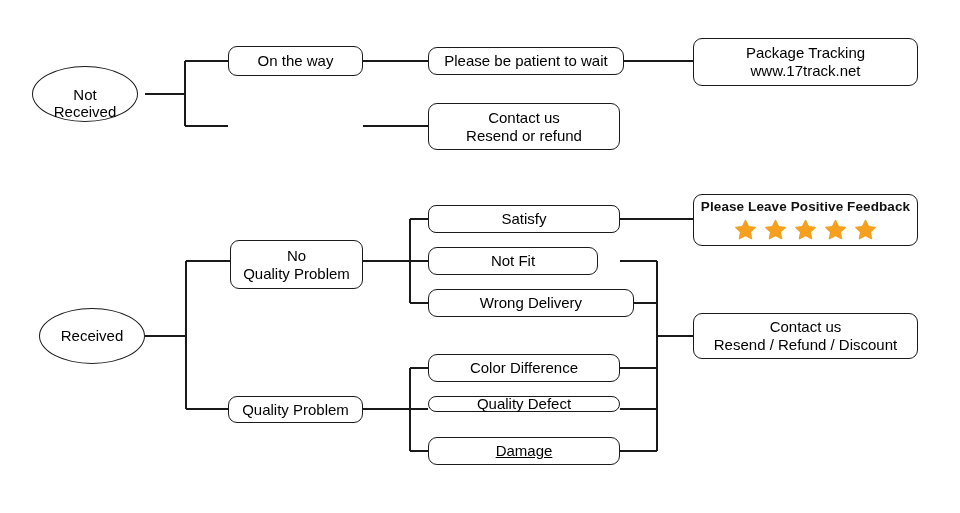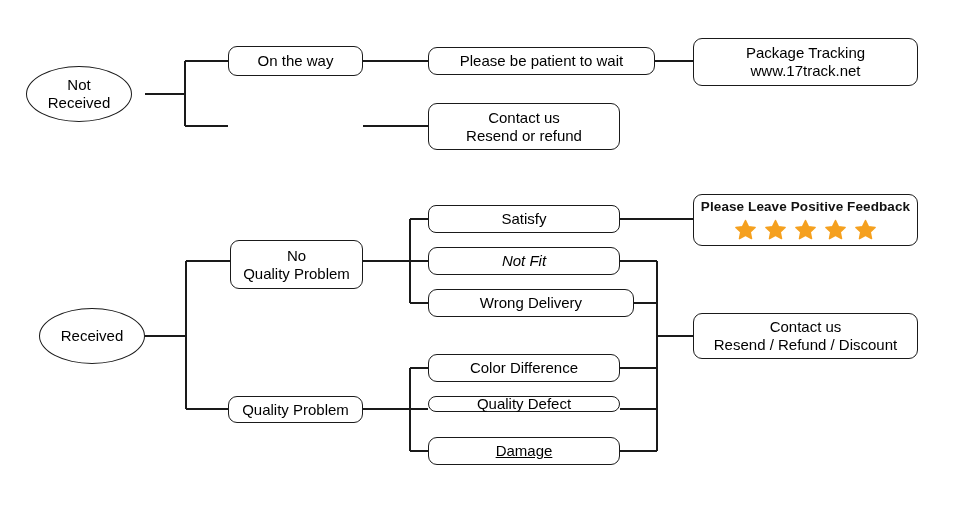--- a/index.html
+++ b/index.html
@@ -119,31 +119,31 @@
       <path d="M620,303 L657,303"></path>
       <path d="M620,368 L657,368"></path>
       <path d="M620,409 L657,409"></path>
       <path d="M620,451 L657,451"></path>
       <path d="M657,261 L657,451"></path>
 
       <path d="M657,336 L693,336"></path>
     </g>
   </svg>
 
-  <div class="node ellipse" style="left:26px; top:66px; width:106px; height:56px;">
+  <div class="node ellipse" style="left:32px; top:66px; width:106px; height:56px;align-items:flex-end;">
     <span class="label t15">Not
 Received</span>
   </div>
 
   <div class="node rounded" style="left:228px; top:46px; width:135px; height:30px;">
     <span class="label t15">On the way</span>
   </div>
 
 
-  <div class="node rounded" style="left:428px; top:47px; width:227px; height:28px;">
+  <div class="node rounded" style="left:428px; top:47px; width:196px; height:28px;">
     <span class="label t15">Please be patient to wait</span>
   </div>
 
   <div class="node rounded" style="left:428px; top:103px; width:192px; height:47px;">
     <span class="label t15">Contact us
 Resend or refund</span>
   </div>
 
   <div class="node rounded" style="left:693px; top:38px; width:225px; height:48px;">
     <span class="label t15">Package Tracking
@@ -160,21 +160,21 @@
   </div>
 
   <div class="node rounded" style="left:228px; top:396px; width:135px; height:27px;">
     <span class="label t15">Quality Problem</span>
   </div>
 
   <div class="node rounded" style="left:428px; top:205px; width:192px; height:28px;border-radius:8px;">
     <span class="label t15">Satisfy</span>
   </div>
 
-  <div class="node rounded" style="left:428px; top:247px; width:192px; height:28px;font-style:italic;">
+  <div class="node rounded" style="left:428px; top:247px; width:170px; height:28px;">
     <span class="label t15">Not Fit</span>
   </div>
 
   <div class="node rounded" style="left:428px; top:289px; width:206px; height:28px;">
     <span class="label t15">Wrong Delivery</span>
   </div>
 
   <div class="node rounded" style="left:428px; top:354px; width:192px; height:28px;">
     <span class="label t15">Color Difference</span>
   </div>

